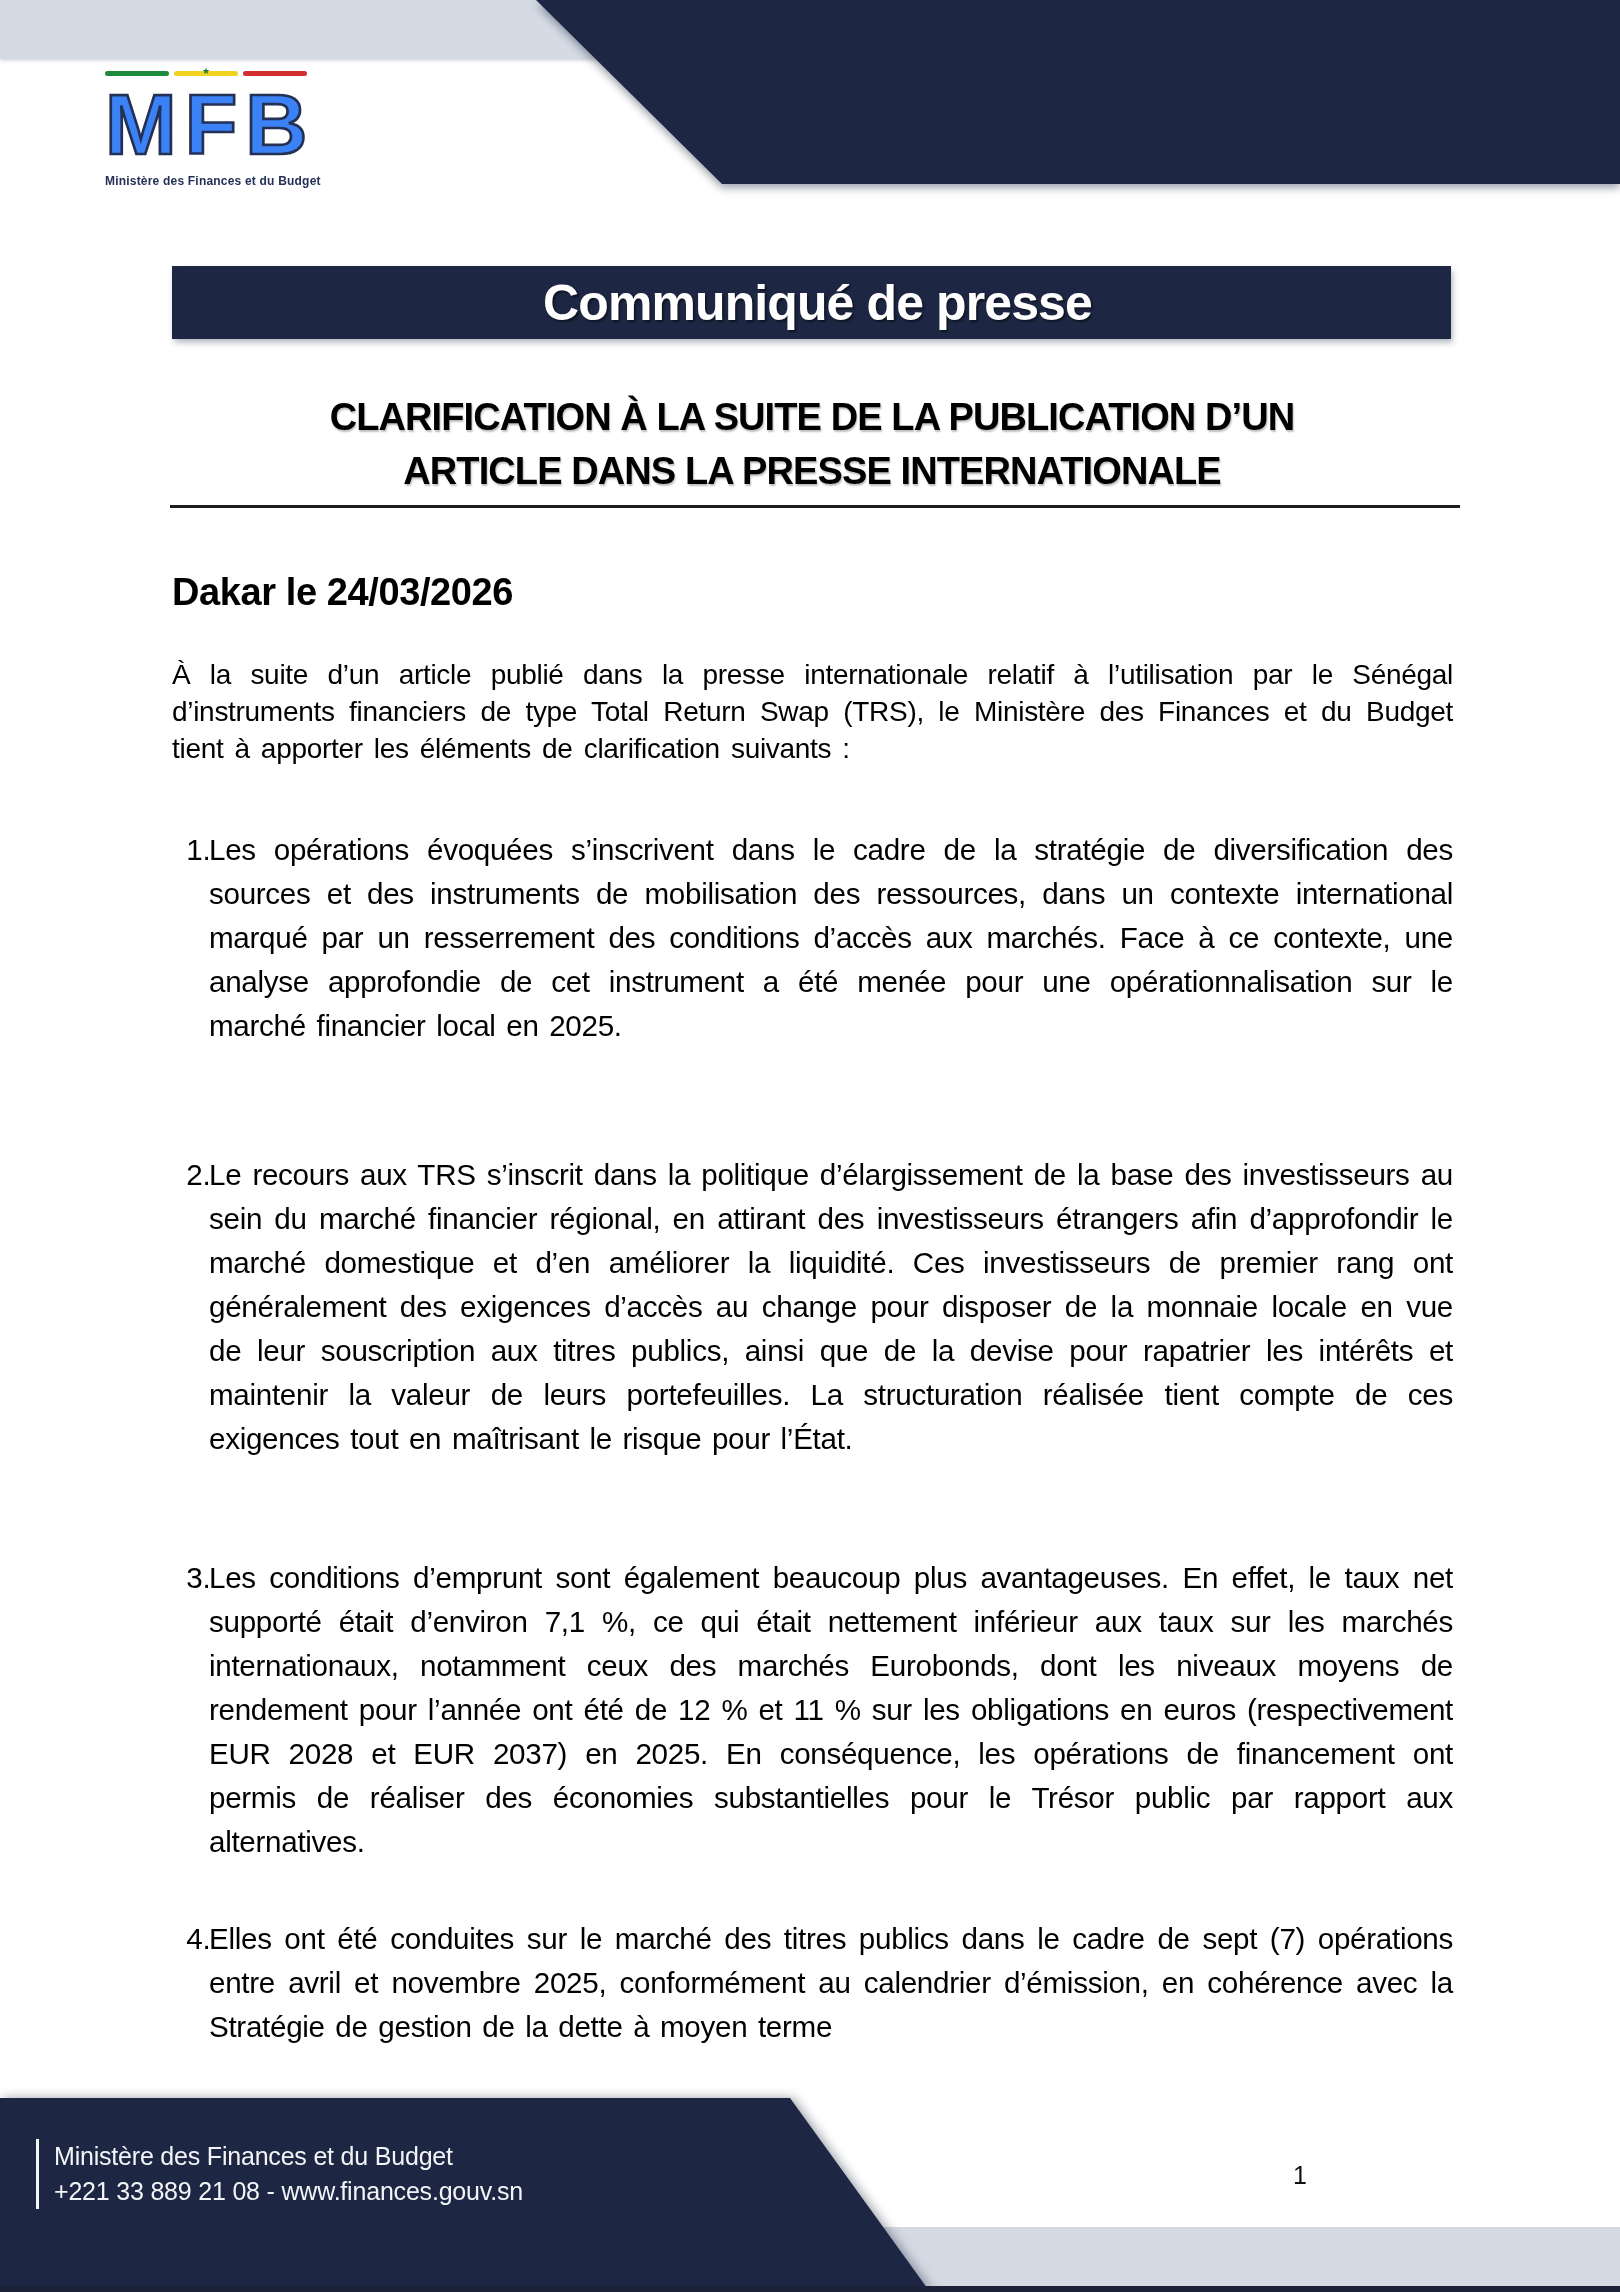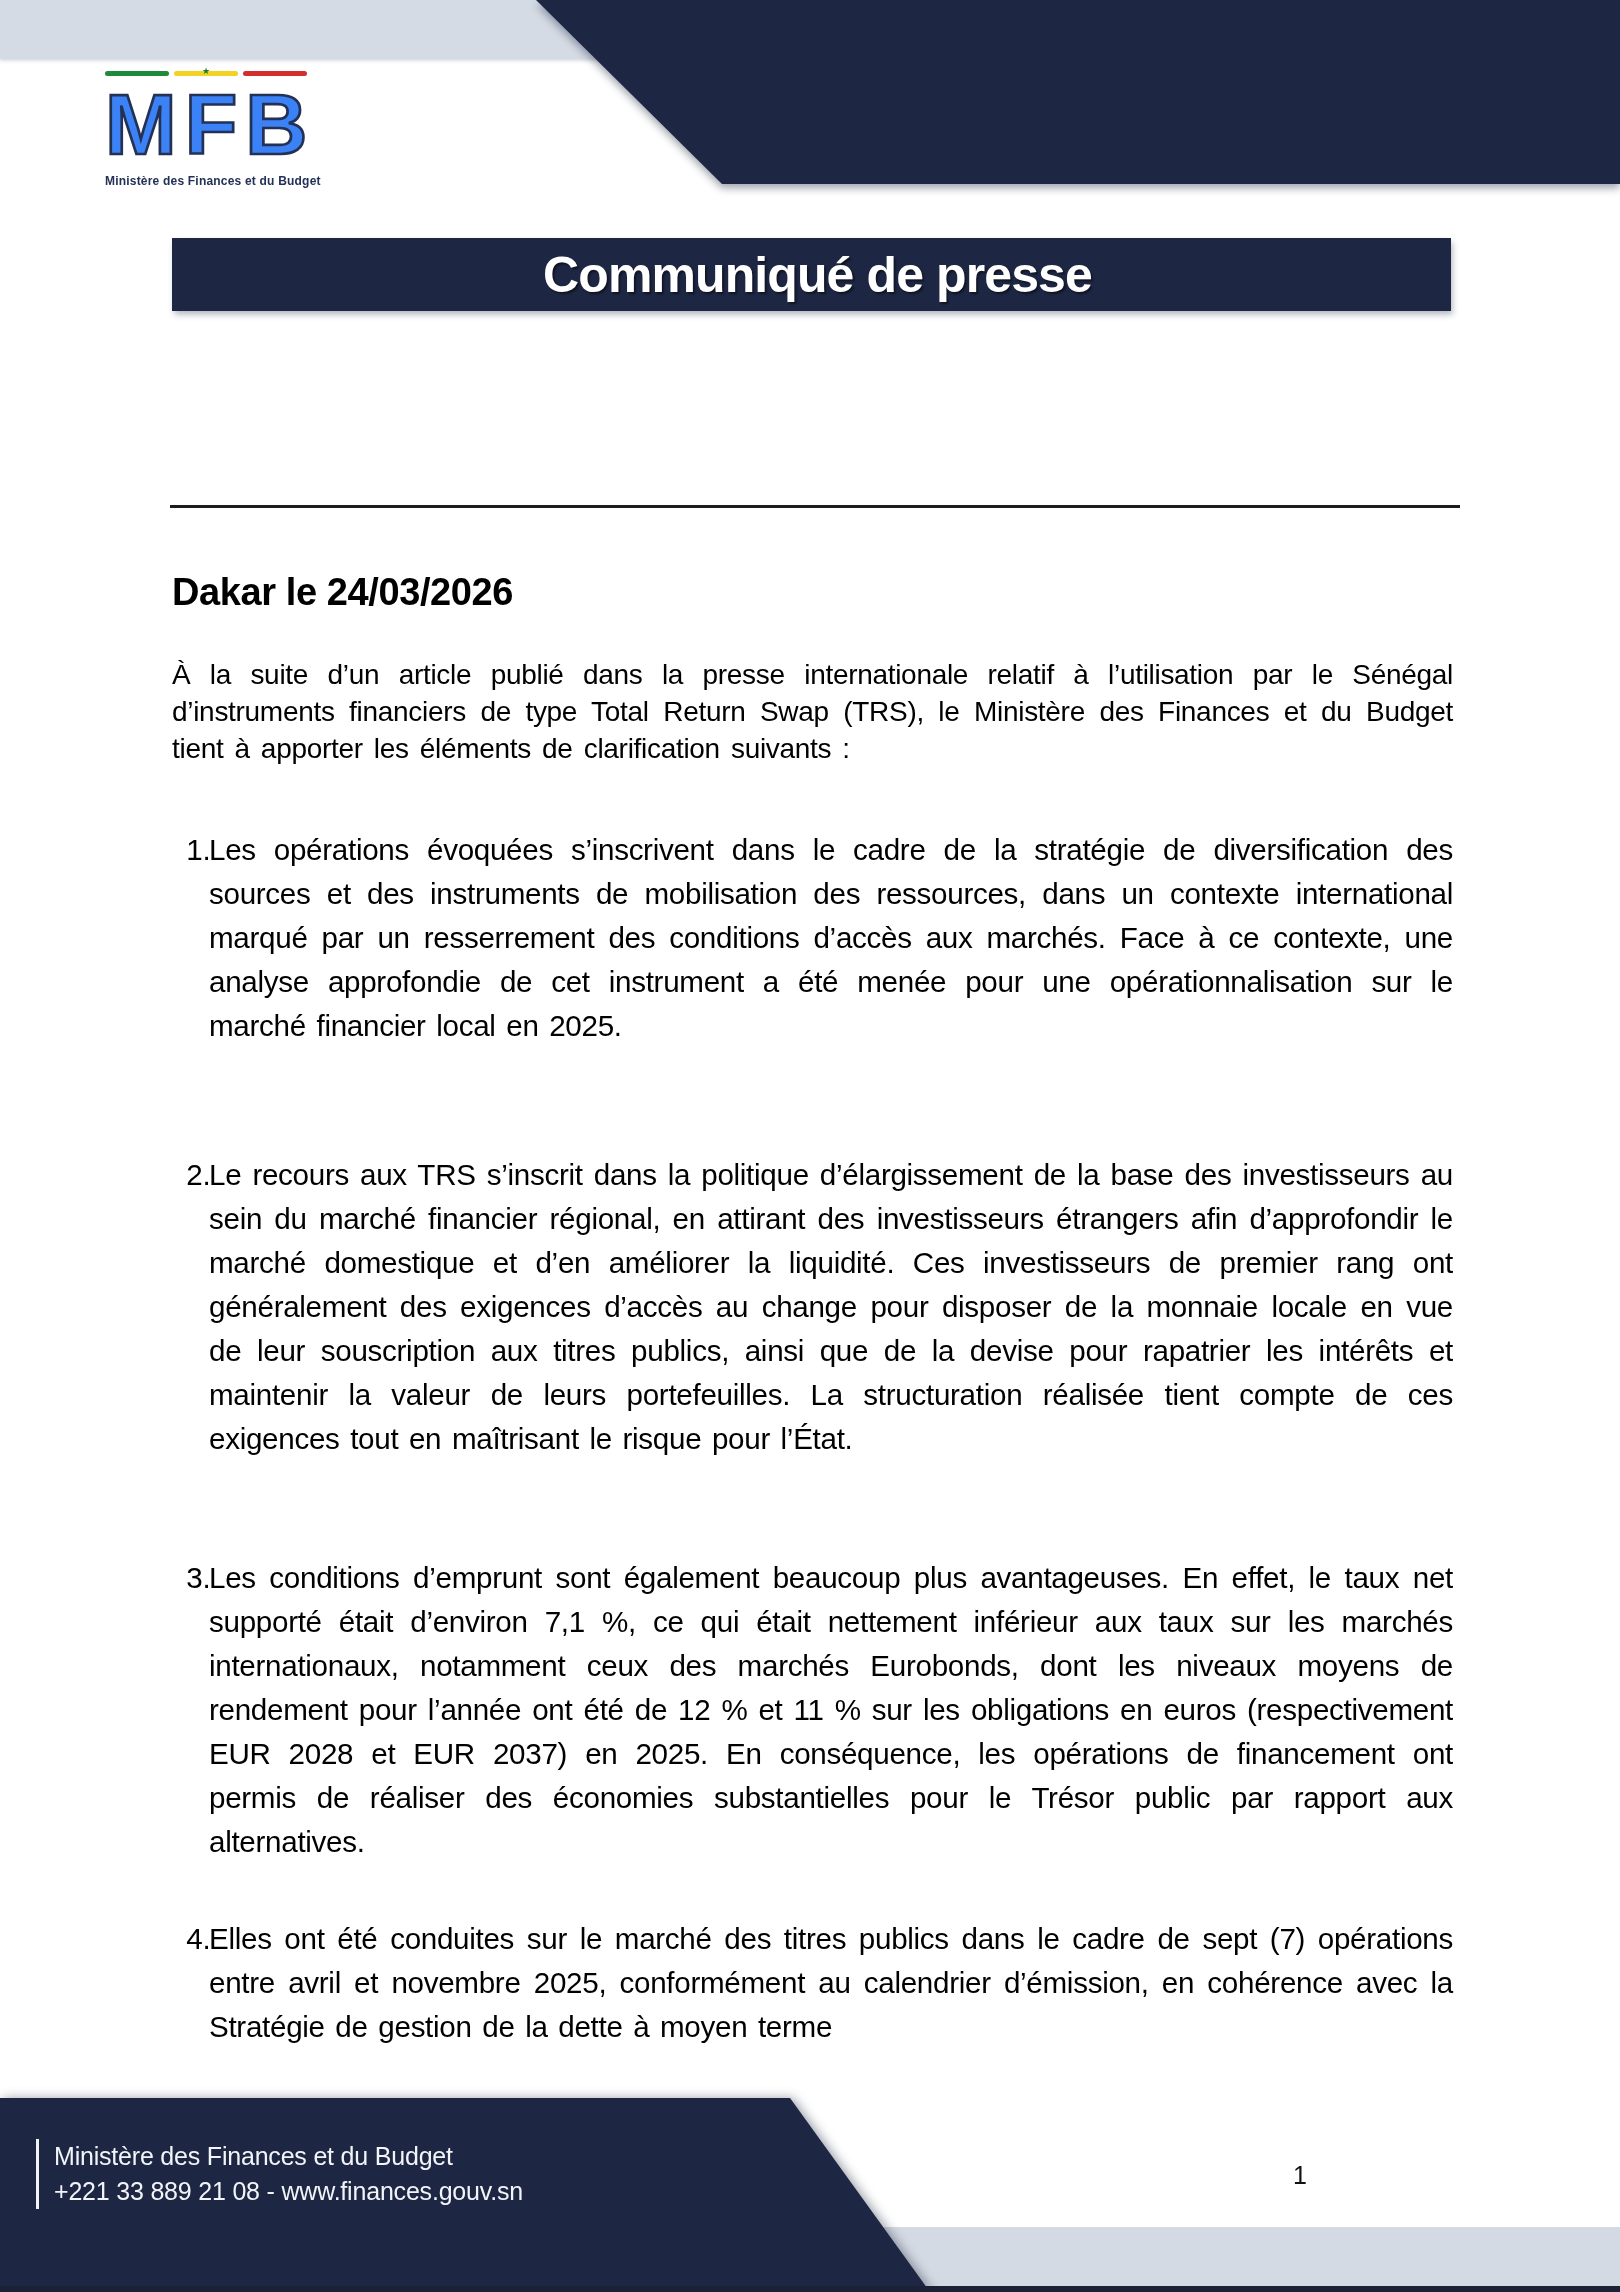--- a/index.html
+++ b/index.html
@@ -47,21 +47,21 @@
     -webkit-text-stroke: 2.7px #243156;
   }
   .logo-subtitle {
     margin-top: 11.6px;
     font-size: 12px; font-weight: 700; color: #243156;
     letter-spacing: 0.2px; white-space: nowrap;
   }
 
   
   .banner {
-    position: absolute; left: 172px; top: 238px;
+    position: absolute; left: 172px; top: 266px;
     width: 1279px; height: 73px;
     background: #1d2642;
     box-shadow: 1.8px 3.6px 6.3px rgba(60,70,95,.4);
     display: flex; align-items: center; justify-content: center; padding-left: 12px;
   }
   .banner-title {
     color: #ffffff; font-size: 50px; font-weight: 700; letter-spacing: -0.9px;
     text-shadow: 1.8px 1.8px 1.8px rgba(0,0,0,.45);
   }
 
@@ -151,20 +151,24 @@
       <span class="flag-star">★</span>
     </div>
     <div class="logo-acronym">MFB</div>
     <div class="logo-subtitle">Ministère des Finances et du Budget</div>
   </div>
 
   <div class="banner">
     <span class="banner-title">Communiqué de presse</span>
   </div>
 
+  <div class="headline">
+    <div>CLARIFICATION À LA SUITE DE LA PUBLICATION D’UN</div>
+    <div>ARTICLE DANS LA PRESSE INTERNATIONALE</div>
+  </div>
   <div class="headline-rule"></div>
 
   <div class="dateline">Dakar le 24/03/2026</div>
 
   <div class="intro">À la suite d’un article publié dans la presse internationale relatif à l’utilisation par le Sénégal d’instruments financiers de type Total Return Swap (TRS), le Ministère des Finances et du Budget tient à apporter les éléments de clarification suivants :</div>
 
   <div class="num-list">
     <div class="num-item item-1">
       <span class="num">1.</span>
       <span>Les opérations évoquées s’inscrivent dans le cadre de la stratégie de diversification des sources et des instruments de mobilisation des ressources, dans un contexte international marqué par un resserrement des conditions d’accès aux marchés. Face à ce contexte, une analyse approfondie de cet instrument a été menée pour une opérationnalisation sur le marché financier local en 2025.</span>

